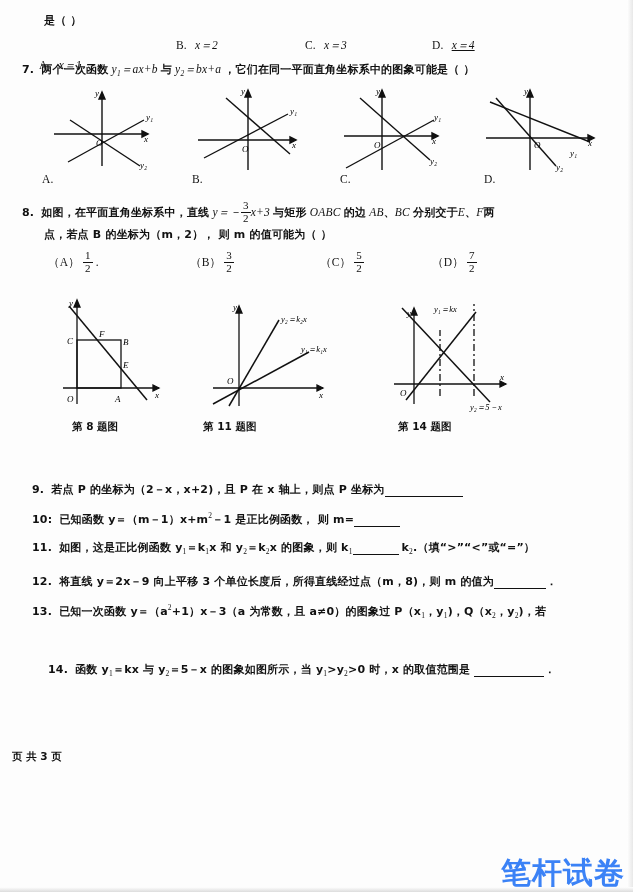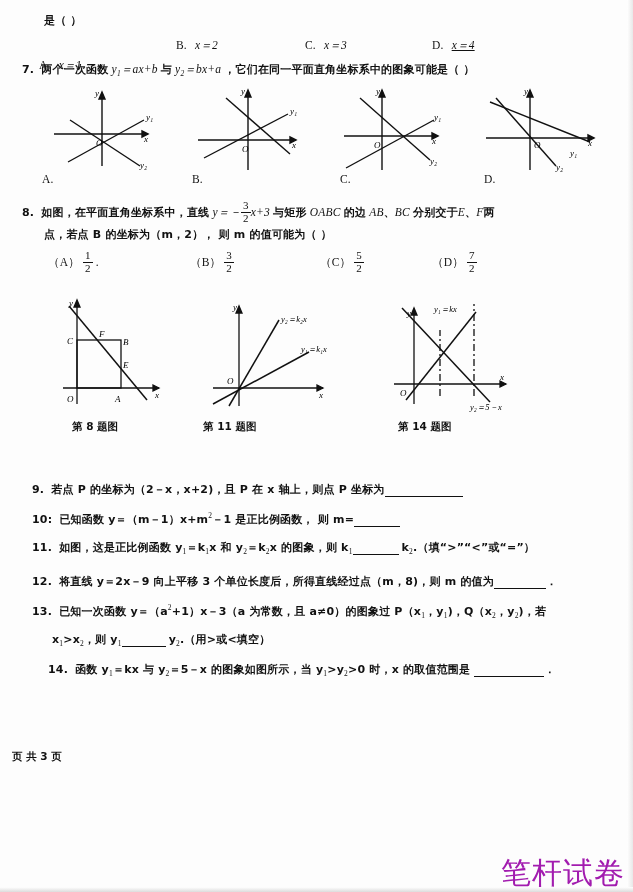--- a/index.html
+++ b/index.html
@@ -69,23 +69,23 @@
   
   .watermark {
     position: absolute;
     right: 8px;
     bottom: 4px;
     text-align: right;
     user-select: none;
   }
   .wm-cn {
     font-family: "DejaVu Sans", "Liberation Sans", sans-serif;
-    font-weight: 400;
+    font-weight: 700;
     font-size: 30px;
-    color: #a21caf;
+    color: #3b82f6;
     letter-spacing: 1px;
     line-height: 1;
   }
   .wm-url {
     font-family: "DejaVu Sans Mono", "Liberation Mono", monospace;
     font-size: 15px;
     color: #1a1a1a;
     letter-spacing: .5px;
     line-height: 1.1;
   }
@@ -336,23 +336,20 @@
 
   <div class="line" style="left:32px; top:574px;">
     <span class="cn">12.</span>
     <span class="cn" style="margin-left:4px;">将直线 y＝2x－9 向上平移 3 个单位长度后，所得直线经过点（m，8)，则 m 的值为</span><span class="blank" style="width:52px;">&nbsp;</span><span class="cn">．</span>
   </div>
 
   <div class="line" style="left:32px; top:603px;">
     <span class="cn">13.</span>
     <span class="cn" style="margin-left:4px;">已知一次函数 y＝（a</span><span class="sup">2</span><span class="cn">+1）x－3（a 为常数，且 a≠0）的图象过 P（x</span><span class="sub">1</span><span class="cn">，y</span><span class="sub">1</span><span class="cn">)，Q（x</span><span class="sub">2</span><span class="cn">，y</span><span class="sub">2</span><span class="cn">)，若</span>
   </div>
-  <div class="line" style="left:52px; top:632px;">
-    <span class="cn">x</span><span class="sub">1</span><span class="cn">&gt;x</span><span class="sub">2</span><span class="cn">，则 y</span><span class="sub">1</span><span class="blank" style="width:44px;">&nbsp;</span><span class="cn" style="margin-left:3px;">y</span><span class="sub">2</span><span class="cn">.（用&gt;或&lt;填空）</span>
-  </div>
 
   <div class="line" style="left:32px; top:662px;margin-left:16px;">
     <span class="cn">14.</span>
     <span class="cn" style="margin-left:4px;">函数 y</span><span class="sub">1</span><span class="cn">＝kx 与 y</span><span class="sub">2</span><span class="cn">＝5－x 的图象如图所示，当 y</span><span class="sub">1</span><span class="cn">&gt;y</span><span class="sub">2</span><span class="cn">&gt;0 时，x 的取值范围是</span><span class="blank" style="width:70px; margin-left:4px;">&nbsp;</span><span class="cn">．</span>
   </div>
 
   <div class="footer">页 共 3 页</div>
 
   <div class="watermark">
     <div class="wm-cn">笔杆试卷</div>

